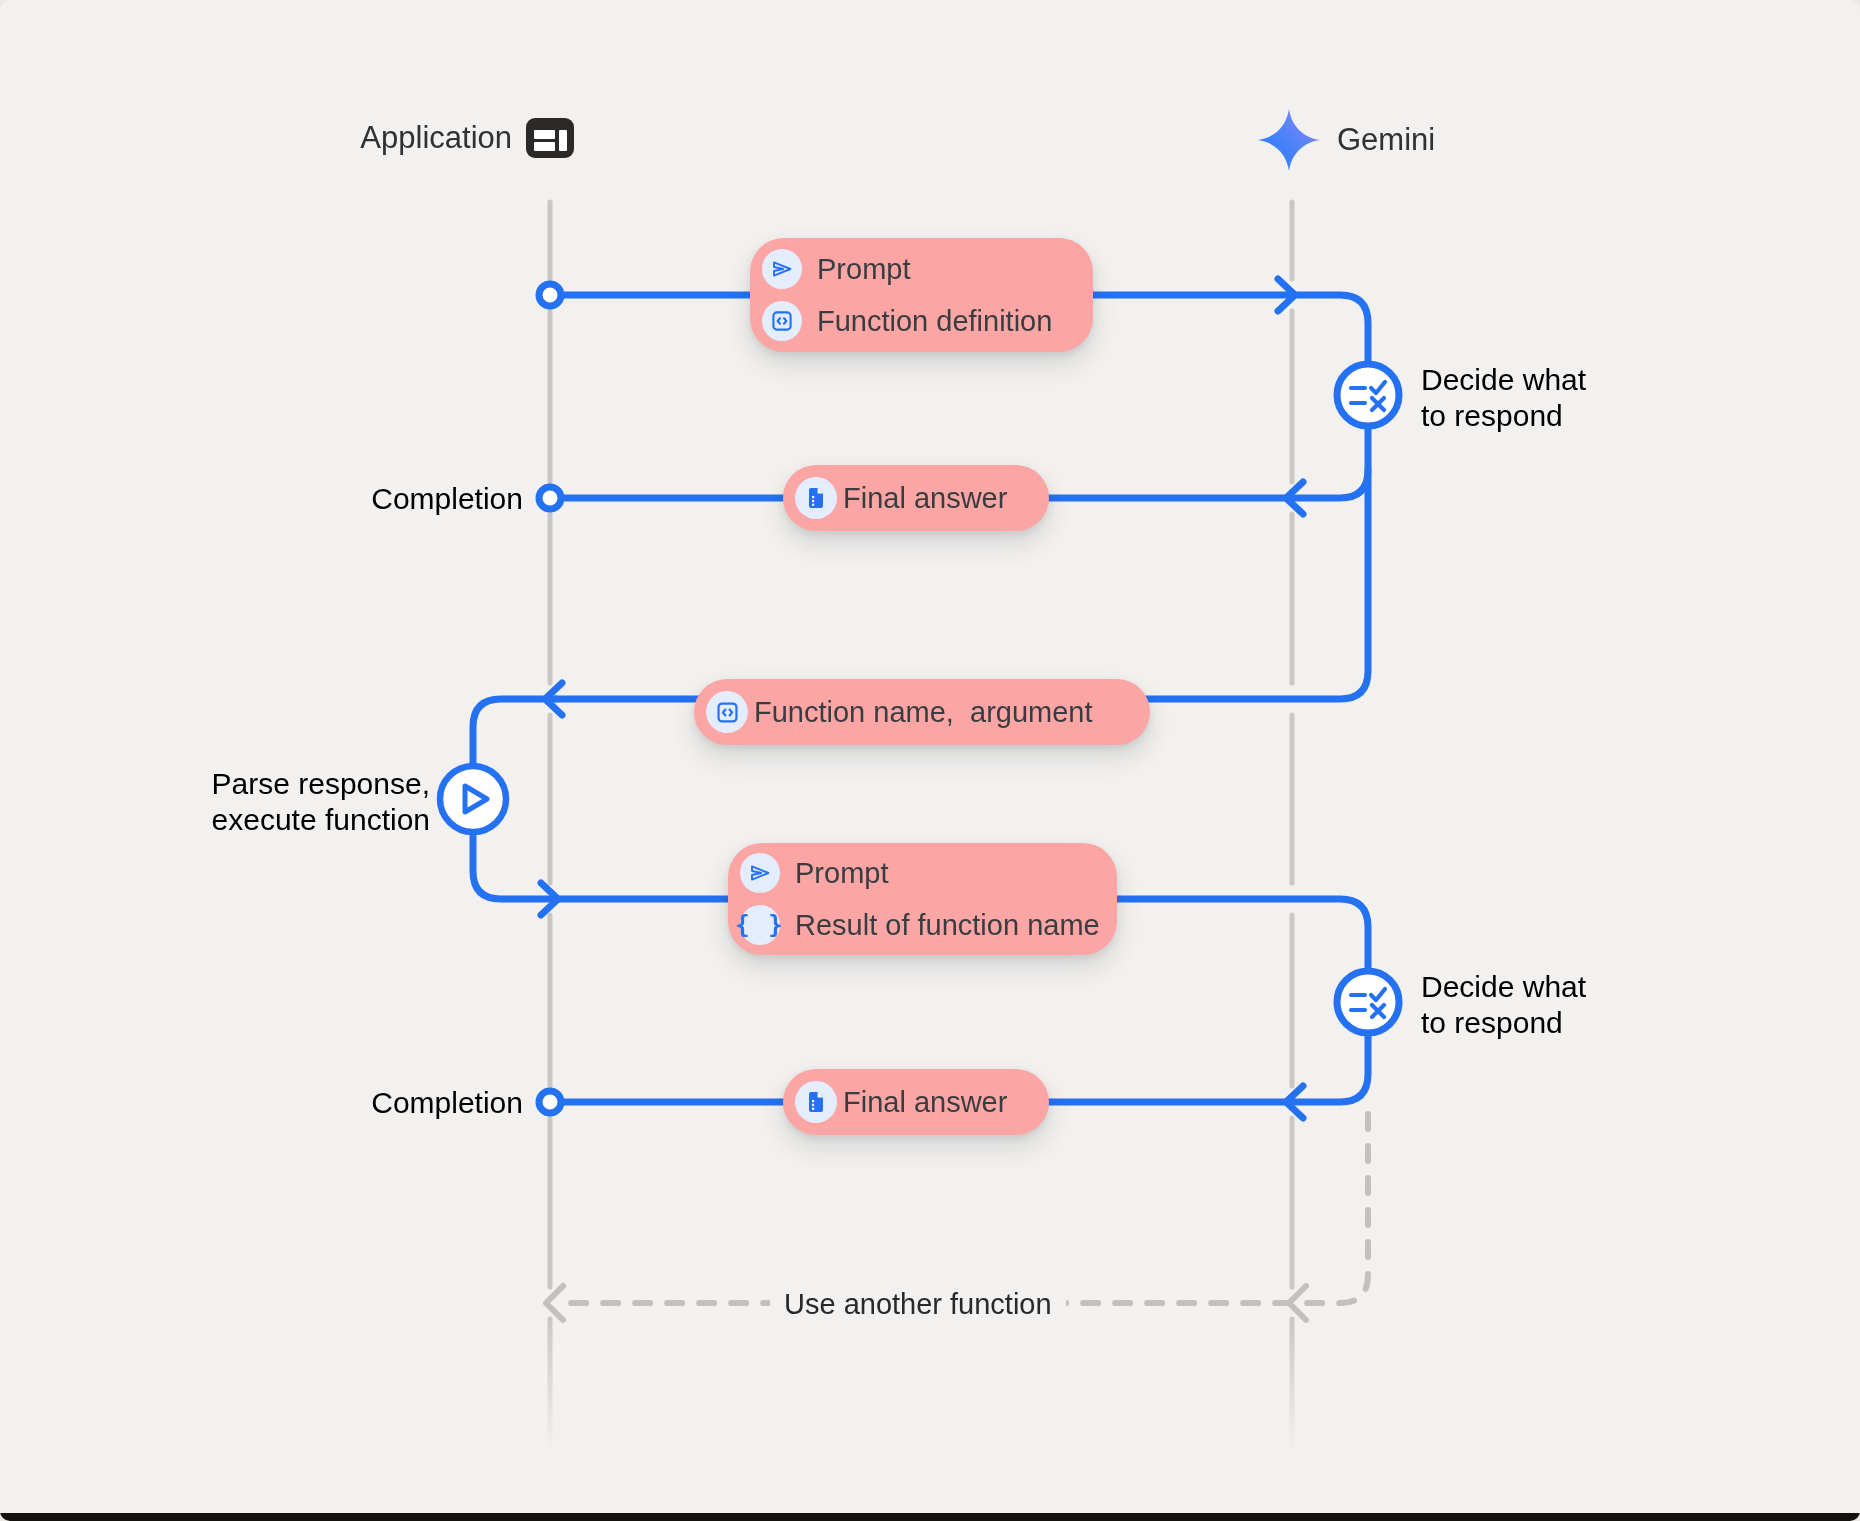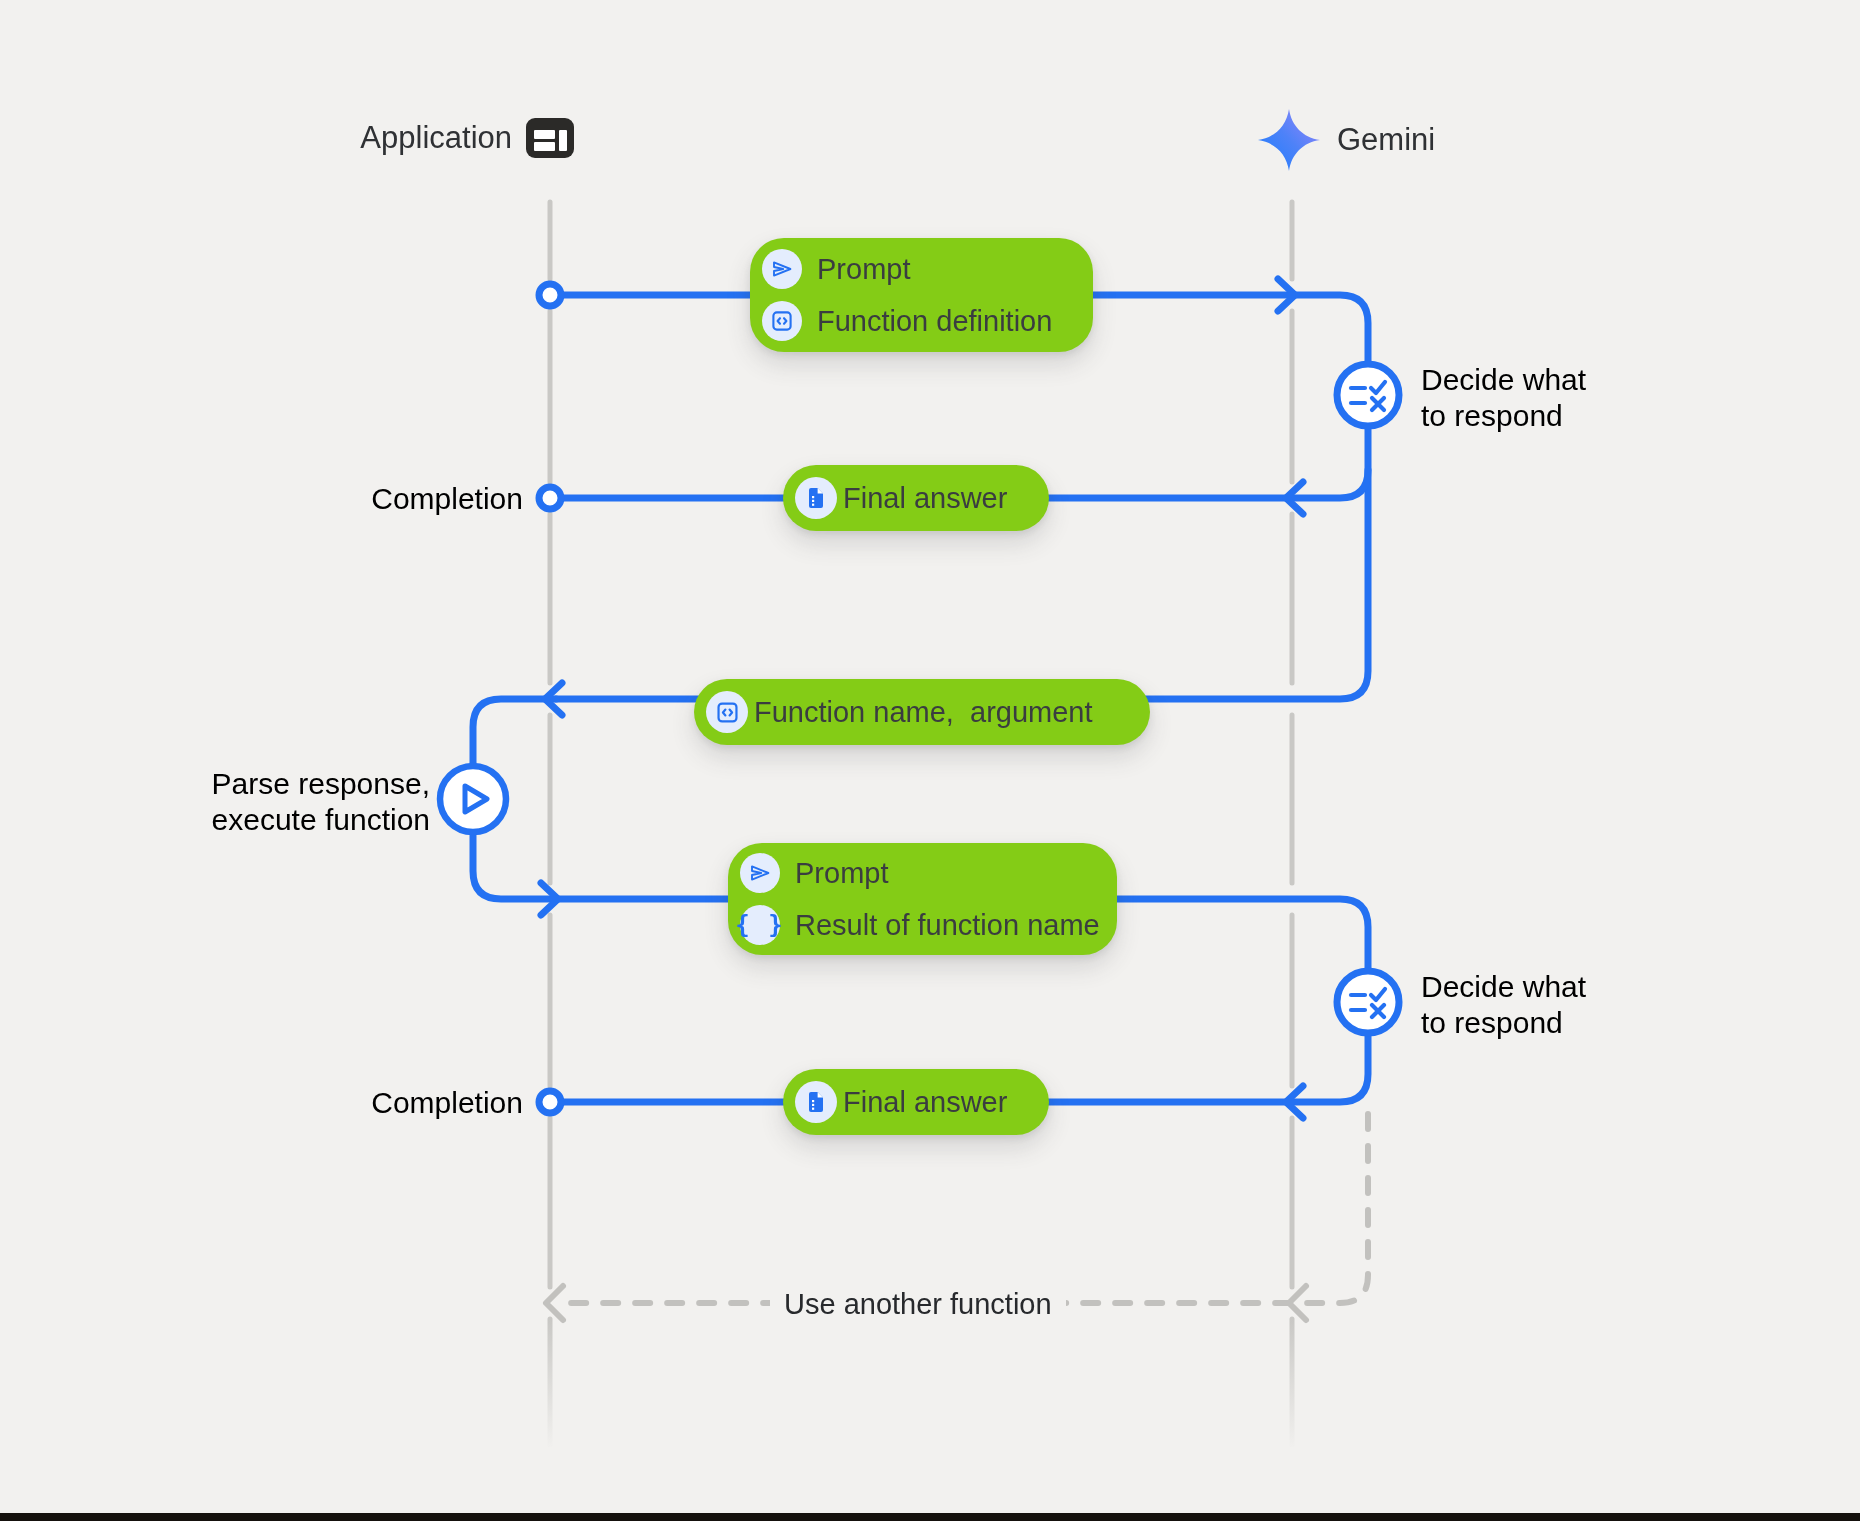--- a/index.html
+++ b/index.html
@@ -1,26 +1,26 @@
 <!DOCTYPE html>
 <html><head>
 <meta charset="utf-8">
 <style>
   html,body{margin:0;padding:0;background:#e9e8e6;}
   .canvas{
     position:relative;width:1860px;height:1521px;background:#F2F1EF;
-    overflow:hidden;font-family:"Liberation Sans", sans-serif;
+    overflow:hidden;font-family:"Liberation Sans", sans-serif;border-radius:10px;
   }
   .abs{position:absolute;}
   svg{display:block;}
   
   .actor-label{font-size:31px;font-weight:500;color:#2f3134;white-space:nowrap;}
   
   .card{
-    position:absolute;background:#84cc16;border-radius:34px;
+    position:absolute;background:#fca5a5;border-radius:34px;
     box-shadow:0 12px 24px rgba(60,64,67,.16), 0 3px 7px rgba(60,64,67,.10);
     display:flex;flex-direction:column;justify-content:center;
     padding:0 26px 0 12px;box-sizing:border-box;z-index:3;
   }
   .card-row{display:flex;align-items:center;gap:15px;height:52px;}
   .pill .card-row{height:100%;gap:6px;}
   .icon-bubble{
     flex:0 0 auto;width:42px;height:42px;border-radius:50%;
     background:#E4EDFD;display:flex;align-items:center;justify-content:center;
   }

